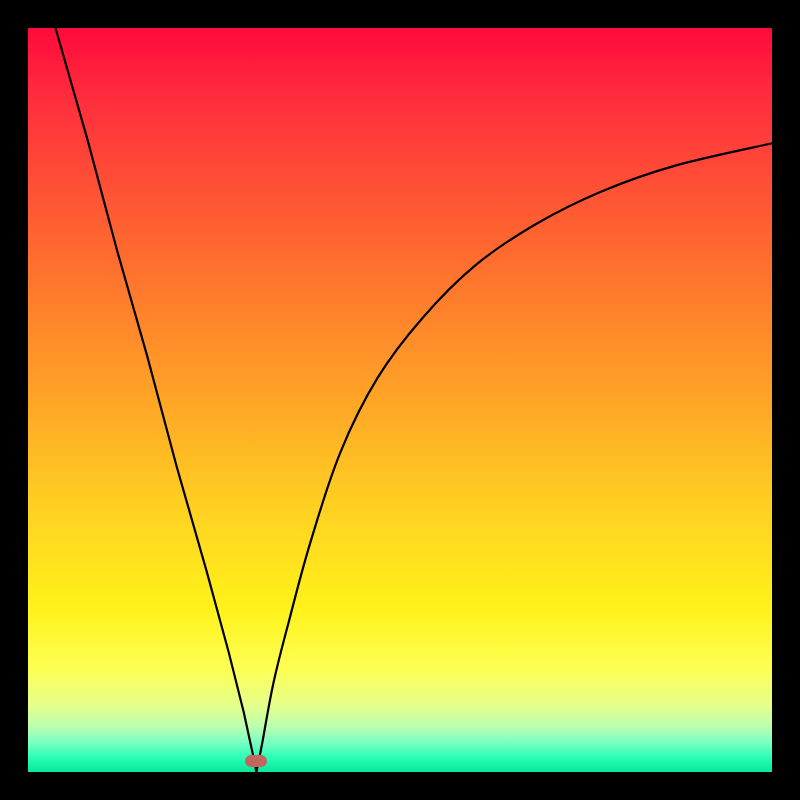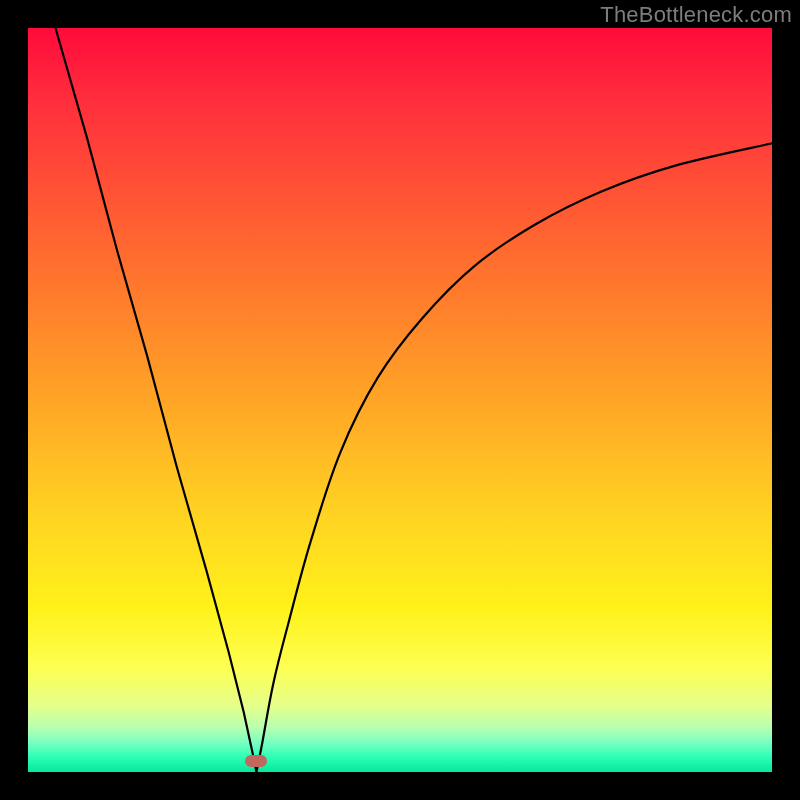--- a/index.html
+++ b/index.html
@@ -65,21 +65,20 @@
     width: 22px;
     height: 12px;
     border-radius: 6px;
     transform: translate(-50%, -50%);
   }
 </style>
 </head>
 <body>
 
 <div class="frame">
-  <div class="watermark">TheBottleneck.com</div>
 
   <div class="plot">
     <svg class="curve" viewBox="0 0 744 744" preserveAspectRatio="none">
       <path id="curve-path" fill="none" stroke-width="2.2" stroke="#000000" d="M27.5 0.0 L59.5 111.6 L89.3 223.2 L119.0 327.4 L148.8 439.0 L178.6 543.1 L200.9 625.0 L215.8 684.5 L224.7 725.4 L228.4 744.0 C 229.5 738.6, 231.3 730.3, 234.4 714.2 C 237.4 698.2, 240.8 676.1, 245.5 654.7 C 250.2 633.3, 253.7 620.6, 260.4 595.2 C 267.1 569.8, 273.3 544.2, 282.7 513.4 C 292.1 482.6, 300.4 453.5, 312.5 424.1 C 324.5 394.6, 334.9 373.8, 349.7 349.7 C 364.4 325.6, 376.9 310.2, 394.3 290.2 C 411.7 270.1, 426.3 254.8, 446.4 238.1 C 466.5 221.3, 483.2 210.6, 505.9 197.2 C 528.7 183.8, 547.4 174.4, 572.9 163.7 C 598.3 153.0, 616.5 146.3, 647.3 137.6 C 678.1 128.9, 726.6 119.3, 744.0 115.3"></path>
     </svg>
     <div id="min-marker" class="marker" style="left: 228.408px; top: 732.84px; background: rgb(193, 103, 95);"></div>
   </div>
 </div>
 
 </body></html>

